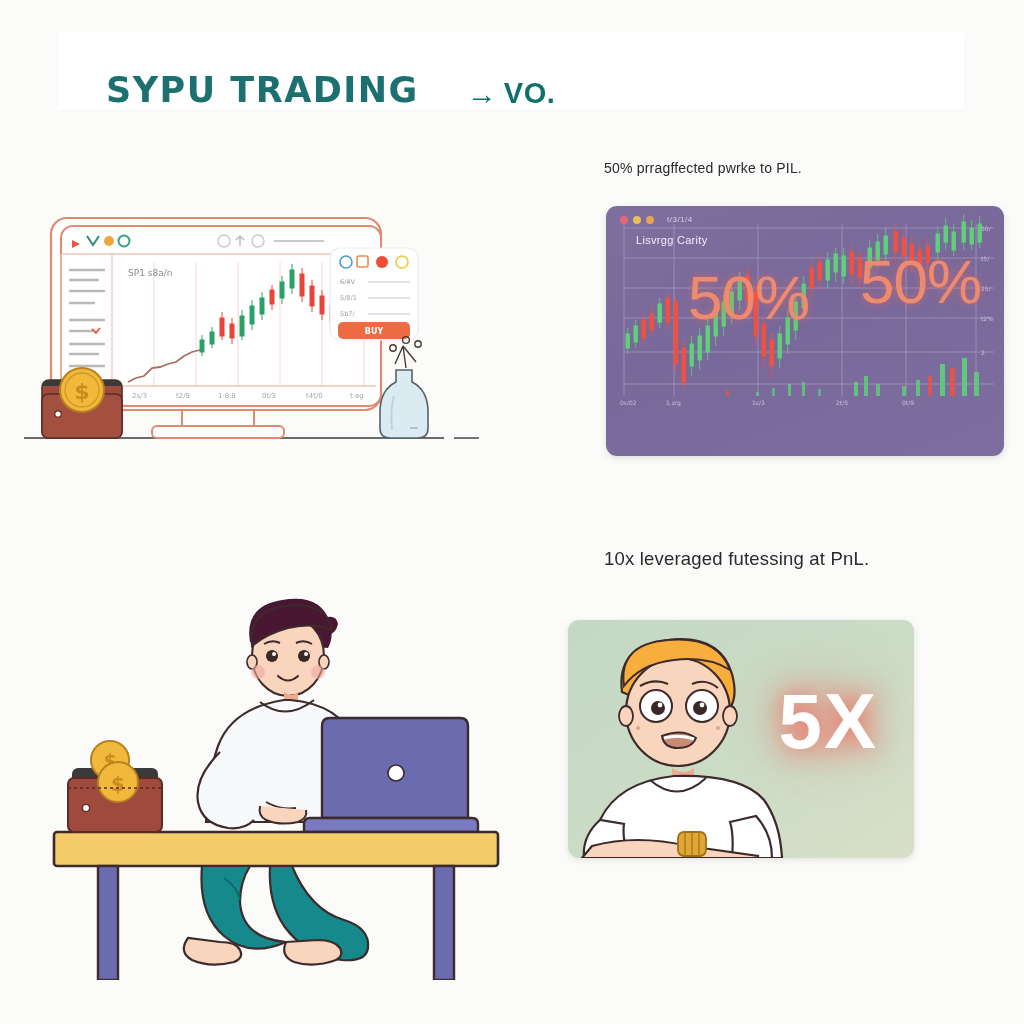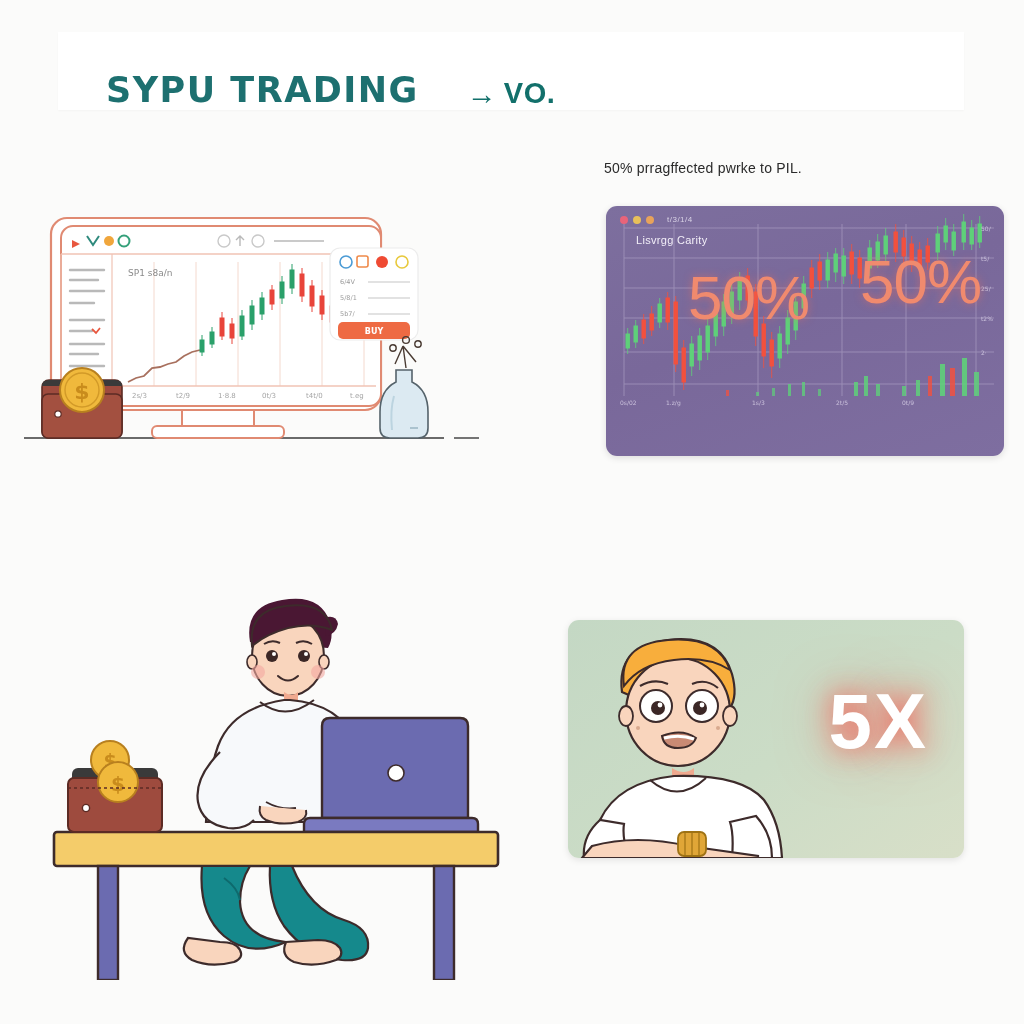--- a/index.html
+++ b/index.html
@@ -75,21 +75,21 @@
 
   
   .q3{position:absolute;left:38px;top:560px;width:492px;height:420px;}
 
   
   .q4-caption{
     position:absolute;left:604px;top:548px;width:380px;
     font-size:18.5px;color:#2a2a2a;letter-spacing:.2px;
   }
   .q4-card{
-    position:absolute;left:568px;top:620px;width:396px;height:238px;
+    position:absolute;left:568px;top:620px;width:346px;height:238px;
     border-radius:11px;overflow:hidden;
     background:linear-gradient(145deg,#c4d8c4 0%,#cbdcc6 55%,#d8dfc8 100%);
     box-shadow:0 2px 7px rgba(0,0,0,.10);
   }
   .five-x{
     position:absolute;right:36px;top:56px;
     font-size:78px;font-weight:bold;color:#ffffff;
     text-shadow:0 0 26px rgba(244,90,80,.95),0 0 54px rgba(244,90,80,.65);
     letter-spacing:2px;
   }
@@ -502,20 +502,21 @@
         <text x="72" y="208" text-anchor="middle" font-family="DejaVu Sans, sans-serif" font-size="19" font-weight="bold" fill="#c98c1c">$</text>
         <rect x="30" y="218" width="94" height="54" rx="6" fill="#9e4b3e" stroke="#5c2b24" stroke-width="2"></rect>
         <circle cx="80" cy="222" r="20" fill="#f0b93c" stroke="#b8801f" stroke-width="2"></circle>
         <text x="80" y="231" text-anchor="middle" font-family="DejaVu Sans, sans-serif" font-size="20" font-weight="bold" fill="#c98c1c">$</text>
         <path d="M30 228 h94" stroke="#5c2b24" stroke-width="1.6" stroke-dasharray="3 3"></path>
         <circle cx="48" cy="248" r="3.6" fill="#ffffff" stroke="#5c2b24" stroke-width="1.4"></circle>
       </g>
     </svg>
   </div>
 
+  <div class="q4-caption">10x leveraged futessing at PnL.</div>
 
   <div class="q4-card">
     <svg width="396" height="238" viewBox="0 0 396 238" style="position:absolute;left:0;top:0">
 
       <path d="M54 72 q-6 -46 46 -52 q52 -6 64 34 q6 22 -2 34 q-14 -18 -40 -20 q-34 -2 -50 12 z" fill="#f8ae3c" stroke="#3d2b2b" stroke-width="2.2"></path>
 
       <ellipse cx="110" cy="92" rx="52" ry="54" fill="#f9d5bd" stroke="#3d2b2b" stroke-width="2.2"></ellipse>
       <ellipse cx="58" cy="96" rx="7" ry="10" fill="#f9d5bd" stroke="#3d2b2b" stroke-width="1.8"></ellipse>
       <ellipse cx="162" cy="96" rx="7" ry="10" fill="#f9d5bd" stroke="#3d2b2b" stroke-width="1.8"></ellipse>
       <path d="M56 66 q-6 -42 44 -46 q50 -4 62 30 q-22 -14 -56 -10 q-34 4 -50 26 z" fill="#f8ae3c" stroke="#3d2b2b" stroke-width="2"></path>

